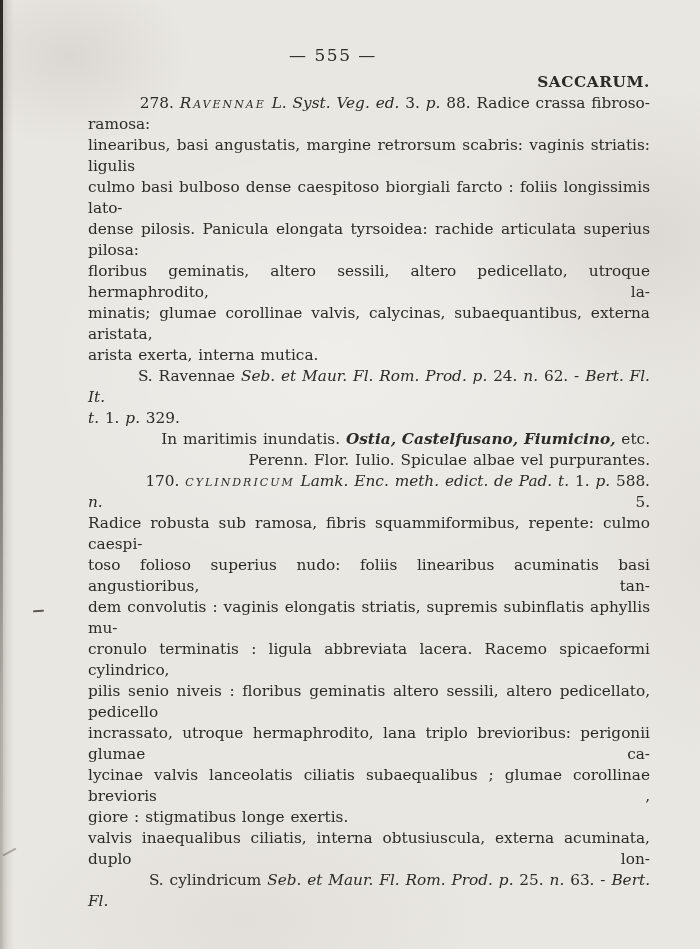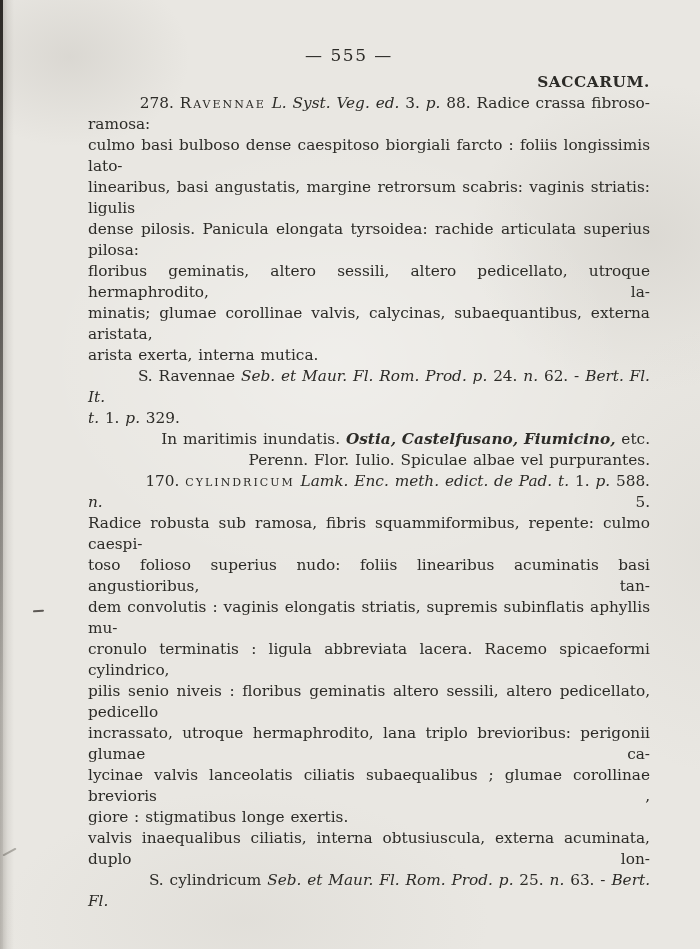--- a/index.html
+++ b/index.html
@@ -41,52 +41,52 @@
     position:absolute;left:33px;top:610px;width:11px;height:2px;
     background:rgba(45,42,38,0.75);
     transform:rotate(-4deg);border-radius:1px;
   }
   .artifact-scratch{
     position:absolute;left:2px;top:851px;width:15px;height:2px;
     background:rgba(60,56,50,0.35);
     transform:rotate(-28deg);border-radius:1px;
   }
   .pagenum{
-    position:absolute;top:45px;left:104px;width:490px;
+    position:absolute;top:45px;left:88px;width:490px;
     text-align:center;font-size:17px;letter-spacing:1.5px;
   }
   .page-body{
     position:absolute;top:72px;left:88px;width:562px;
     font-size:15.3px;line-height:21px;
     word-spacing:1px;
   }
   .line{min-height:21px;text-align:left;}
   .line.just{text-align:justify;text-align-last:justify;}
   .line.indent{text-indent:37px;text-align:right;}
   .line.heading{font-weight:700;letter-spacing:0.6px;}
   .seg.i{font-style:italic;}
   .seg.bi{font-style:italic;font-weight:700;}
-  .seg.sci{font-variant:small-caps;letter-spacing:2px;}
+  .seg.sci{font-style:italic;font-variant:small-caps;letter-spacing:2px;}
 </style>
 </head>
 <body>
 
 <div class="page">
   <div class="edge-left-soft"></div>
   <div class="edge-left-line"></div>
   <div class="artifact-dash"></div>
   <div class="artifact-scratch"></div>
 
   <div class="pagenum">— 555 —</div>
 
   <div class="page-body">
       <div class="line heading indent"><span class="seg">SACCARUM.</span></div>
       <div class="line indent just"><span class="seg">278. </span><span class="seg sci">Ravennae</span><span class="seg"> </span><span class="seg i">L. Syst. Veg. ed.</span><span class="seg"> 3. </span><span class="seg i">p.</span><span class="seg"> 88. </span><span class="seg">Radice crassa fibroso-ramosa:</span></div>
+      <div class="line just"><span class="seg">linearibus, basi angustatis, margine retrorsum scabris: vaginis striatis: ligulis</span></div>
       <div class="line just"><span class="seg">culmo basi bulboso dense caespitoso biorgiali farcto : foliis longissimis lato-</span></div>
-      <div class="line just"><span class="seg">linearibus, basi angustatis, margine retrorsum scabris: vaginis striatis: ligulis</span></div>
       <div class="line just"><span class="seg">dense pilosis. Panicula elongata tyrsoidea: rachide articulata superius pilosa:</span></div>
       <div class="line just"><span class="seg">floribus geminatis, altero sessili, altero pedicellato, utroque hermaphrodito, la-</span></div>
       <div class="line just"><span class="seg">minatis; glumae corollinae valvis, calycinas, subaequantibus, externa aristata,</span></div>
       <div class="line"><span class="seg">arista exerta, interna mutica.</span></div>
       <div class="line indent just"><span class="seg">S. Ravennae </span><span class="seg i">Seb. et Maur. Fl. Rom. Prod. p.</span><span class="seg"> 24. </span><span class="seg i">n.</span><span class="seg"> 62. - </span><span class="seg i">Bert. Fl. It.</span></div>
       <div class="line"><span class="seg i">t.</span><span class="seg"> 1. </span><span class="seg i">p.</span><span class="seg"> 329.</span></div>
       <div class="line indent"><span class="seg">In maritimis inundatis. </span><span class="seg bi">Ostia,</span><span class="seg"> </span><span class="seg bi">Castelfusano,</span><span class="seg"> </span><span class="seg bi">Fiumicino,</span><span class="seg"> etc.</span></div>
       <div class="line indent"><span class="seg">Perenn. Flor. Iulio. Spiculae albae vel purpurantes.</span></div>
       <div class="line indent just"><span class="seg">170. </span><span class="seg sci">cylindricum</span><span class="seg"> </span><span class="seg i">Lamk. Enc. meth. edict. de Pad. t.</span><span class="seg"> 1. </span><span class="seg i">p.</span><span class="seg"> 588. </span><span class="seg i">n.</span><span class="seg"> 5.</span></div>
       <div class="line just"><span class="seg">Radice robusta sub ramosa, fibris squammiformibus, repente: culmo caespi-</span></div>

